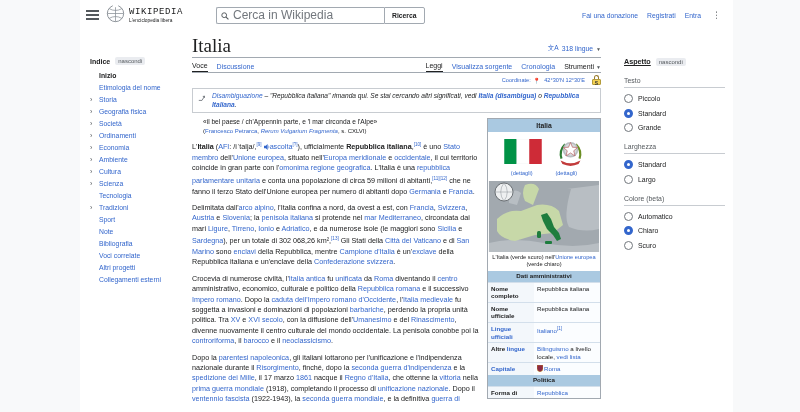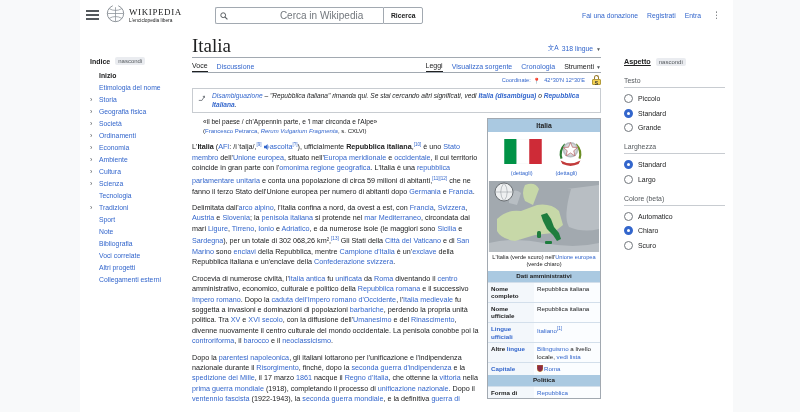--- a/index.html
+++ b/index.html
@@ -7,27 +7,27 @@
     font-family:"Liberation Sans", sans-serif; color:#202122; }
   a, .lnk { color:#3366cc; text-decoration:none; cursor:pointer; }
   sup { font-size:4.6px; color:#3366cc; }
   .page { position:absolute; left:80px; top:0; width:653px; height:412px; background:#fff; }
 
   
   .hdr { display:flex; align-items:center; height:30px; padding:0 10px 0 6px; gap:7px; background:#fff; }
   .burger { width:13px; display:flex; flex-direction:column; gap:2.5px; cursor:pointer; padding:3px 0; }
   .burger i { display:block; height:1.5px; background:#54595d; }
   .logo { display:flex; align-items:center; gap:4px; cursor:pointer; }
-  .wordmark .wm1 { font-family:Liberation Serif, serif; font-size:9px; letter-spacing:.6px; }
+  .wordmark .wm1 { font-family:Liberation Mono, monospace; font-size:9px; letter-spacing:.6px; }
   .wordmark .wm2 { font-size:4.8px; color:#202122; margin-top:1px; }
   .searchwrap { display:flex; margin-left:26px; }
   .searchbox { display:flex; align-items:center; width:168px; height:17px; border:1px solid #a2a9b1;
     border-right:none; border-radius:2px 0 0 2px; background:#fff; padding:0 4px; gap:4px; }
-  .searchbox input { border:none; outline:none; width:100%; font-size:10px; color:#202122;
-    font-family:"Liberation Sans", sans-serif; background:transparent;margin-left:48px; }
+  .searchbox input { border:none; outline:none; width:100%; font-size:12px; color:#202122;
+    font-family:"Liberation Sans", sans-serif; background:transparent; }
   .searchbox input::placeholder { color:#72777d; }
   .btn-search { height:17px; border:1px solid #a2a9b1; border-radius:0 2px 2px 0; background:#fff;
     font-size:6.8px; font-weight:bold; padding:0 7px; cursor:pointer; color:#202122; }
   .hdr-links { margin-left:auto; display:flex; align-items:center; gap:9px; font-size:6.8px; }
   .kebab { color:#54595d; font-size:9px; cursor:pointer; padding:0 2px; }
 
   
   .cols { display:flex; height:382px;justify-content:center; }
   .toc { width:103px; padding:27px 2px 0 10px; font-size:6.8px; flex:none; }
   .toc-head { display:flex; align-items:center; gap:5px; margin-bottom:7px; }

